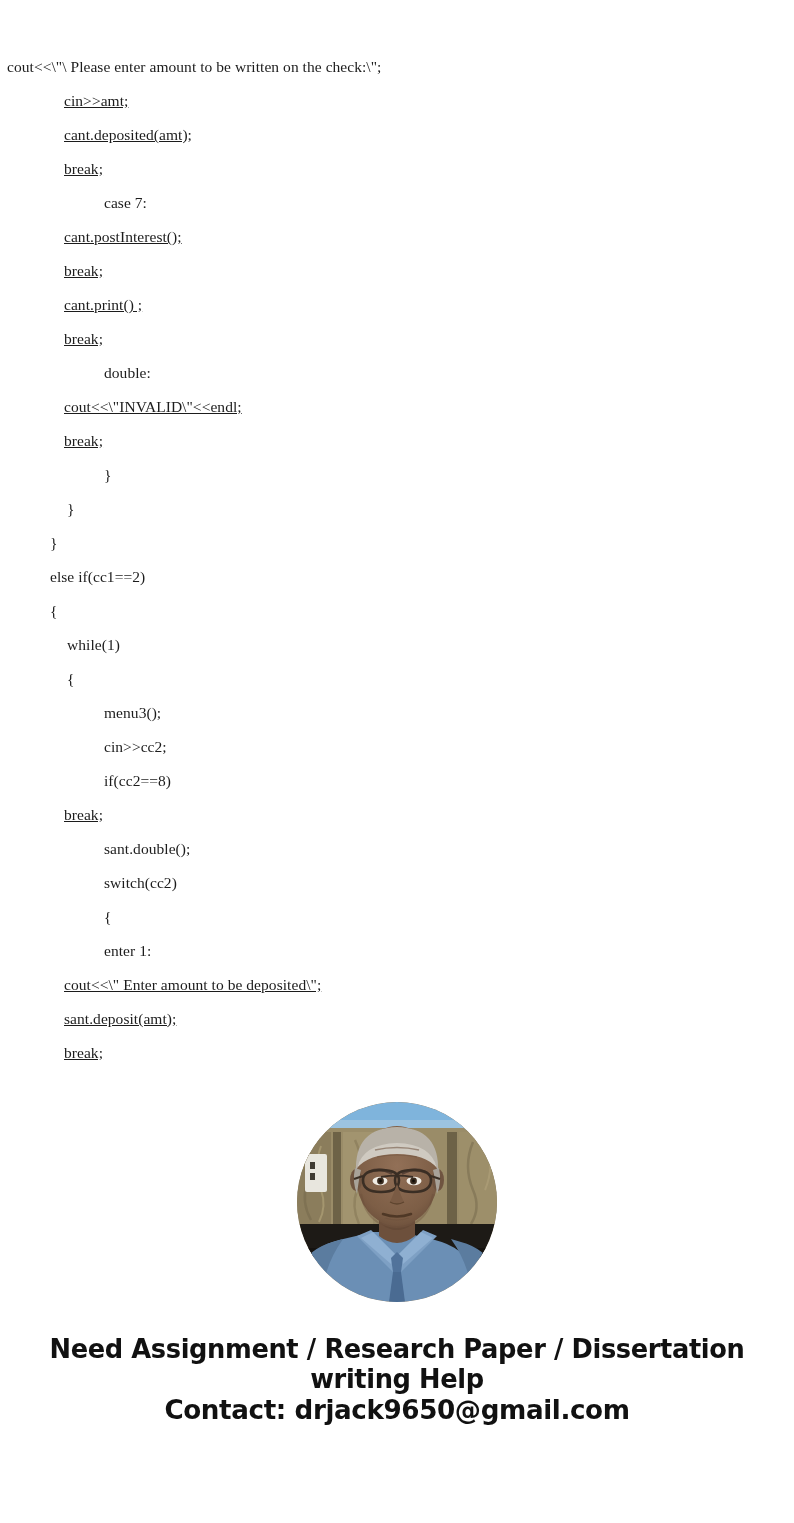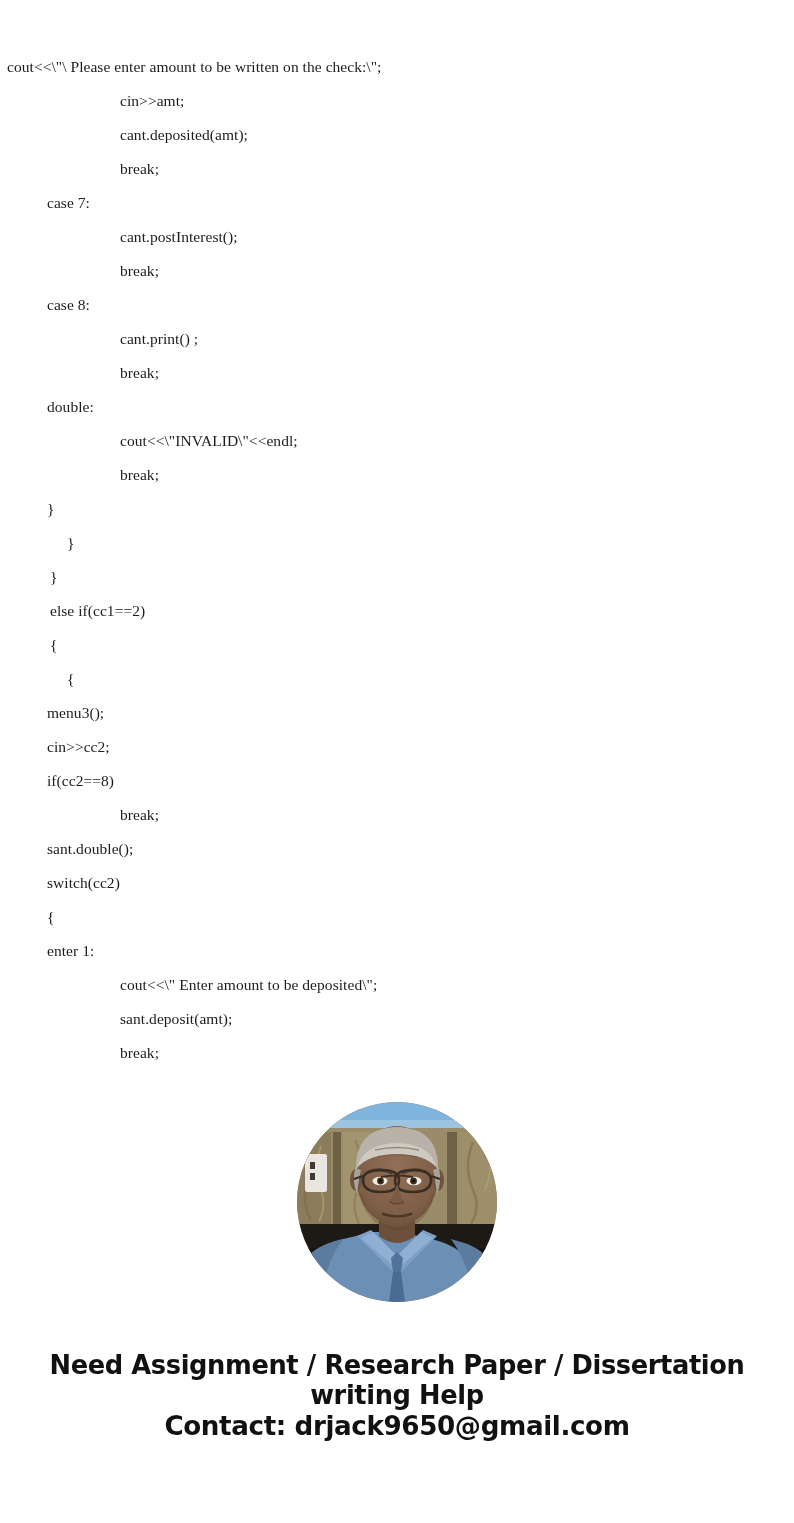--- a/index.html
+++ b/index.html
@@ -26,42 +26,42 @@
     line-height: 34px;
     height: 34px;
     color: #1c1c1c;
     white-space: pre;
     letter-spacing: 0.05px;
   }
   
   .i0 { padding-left: 7px;  }
   .i1 { padding-left: 50px; }
   .i2 { padding-left: 67px; }
-  .i3 { padding-left: 47px; }
-  .i4 { padding-left: 120px; }
+  .i3 { padding-left: 104px; }
+  .i4 { padding-left: 64px; text-decoration: underline; }
 
   
   #portrait-block {
     margin-top: 32px;
     display: flex;
     justify-content: center;
   }
   #avatar {
     width: 200px;
     height: 200px;
     border-radius: 50%;
     overflow: hidden;
     position: relative;
     background: #8a8270;
   }
   #avatar svg { display: block; width: 200px; height: 200px; }
 
   
   #promo {
-    margin-top: 48px;
+    margin-top: 32px;
     text-align: center;
     padding: 0 18px;
   }
   .promo-line {
     font-family: "DejaVu Sans", "Liberation Sans", sans-serif;
     font-weight: bold;
     font-size: 27px;
     line-height: 30px;
     color: #111111;
     letter-spacing: -0.4px;
@@ -75,31 +75,31 @@
 <body>
 
 <div id="code-listing">
     <div class="code-line i0">cout&lt;&lt;\"\ Please enter amount to be written on the check:\";</div>
     <div class="code-line i4">cin&gt;&gt;amt;</div>
     <div class="code-line i4">cant.deposited(amt);</div>
     <div class="code-line i4">break;</div>
     <div class="code-line i3">case 7:</div>
     <div class="code-line i4">cant.postInterest();</div>
     <div class="code-line i4">break;</div>
-    <div class="code-line i3">case 8:</div>
     <div class="code-line i4">cant.print() ;</div>
     <div class="code-line i4">break;</div>
     <div class="code-line i3">double:</div>
     <div class="code-line i4">cout&lt;&lt;\"INVALID\"&lt;&lt;endl;</div>
     <div class="code-line i4">break;</div>
     <div class="code-line i3">}</div>
     <div class="code-line i2">}</div>
     <div class="code-line i1">}</div>
     <div class="code-line i1">else if(cc1==2)</div>
     <div class="code-line i1">{</div>
+    <div class="code-line i2">while(1)</div>
     <div class="code-line i2">{</div>
     <div class="code-line i3">menu3();</div>
     <div class="code-line i3">cin&gt;&gt;cc2;</div>
     <div class="code-line i3">if(cc2==8)</div>
     <div class="code-line i4">break;</div>
     <div class="code-line i3">sant.double();</div>
     <div class="code-line i3">switch(cc2)</div>
     <div class="code-line i3">{</div>
     <div class="code-line i3">enter 1:</div>
     <div class="code-line i4">cout&lt;&lt;\" Enter amount to be deposited\";</div>

